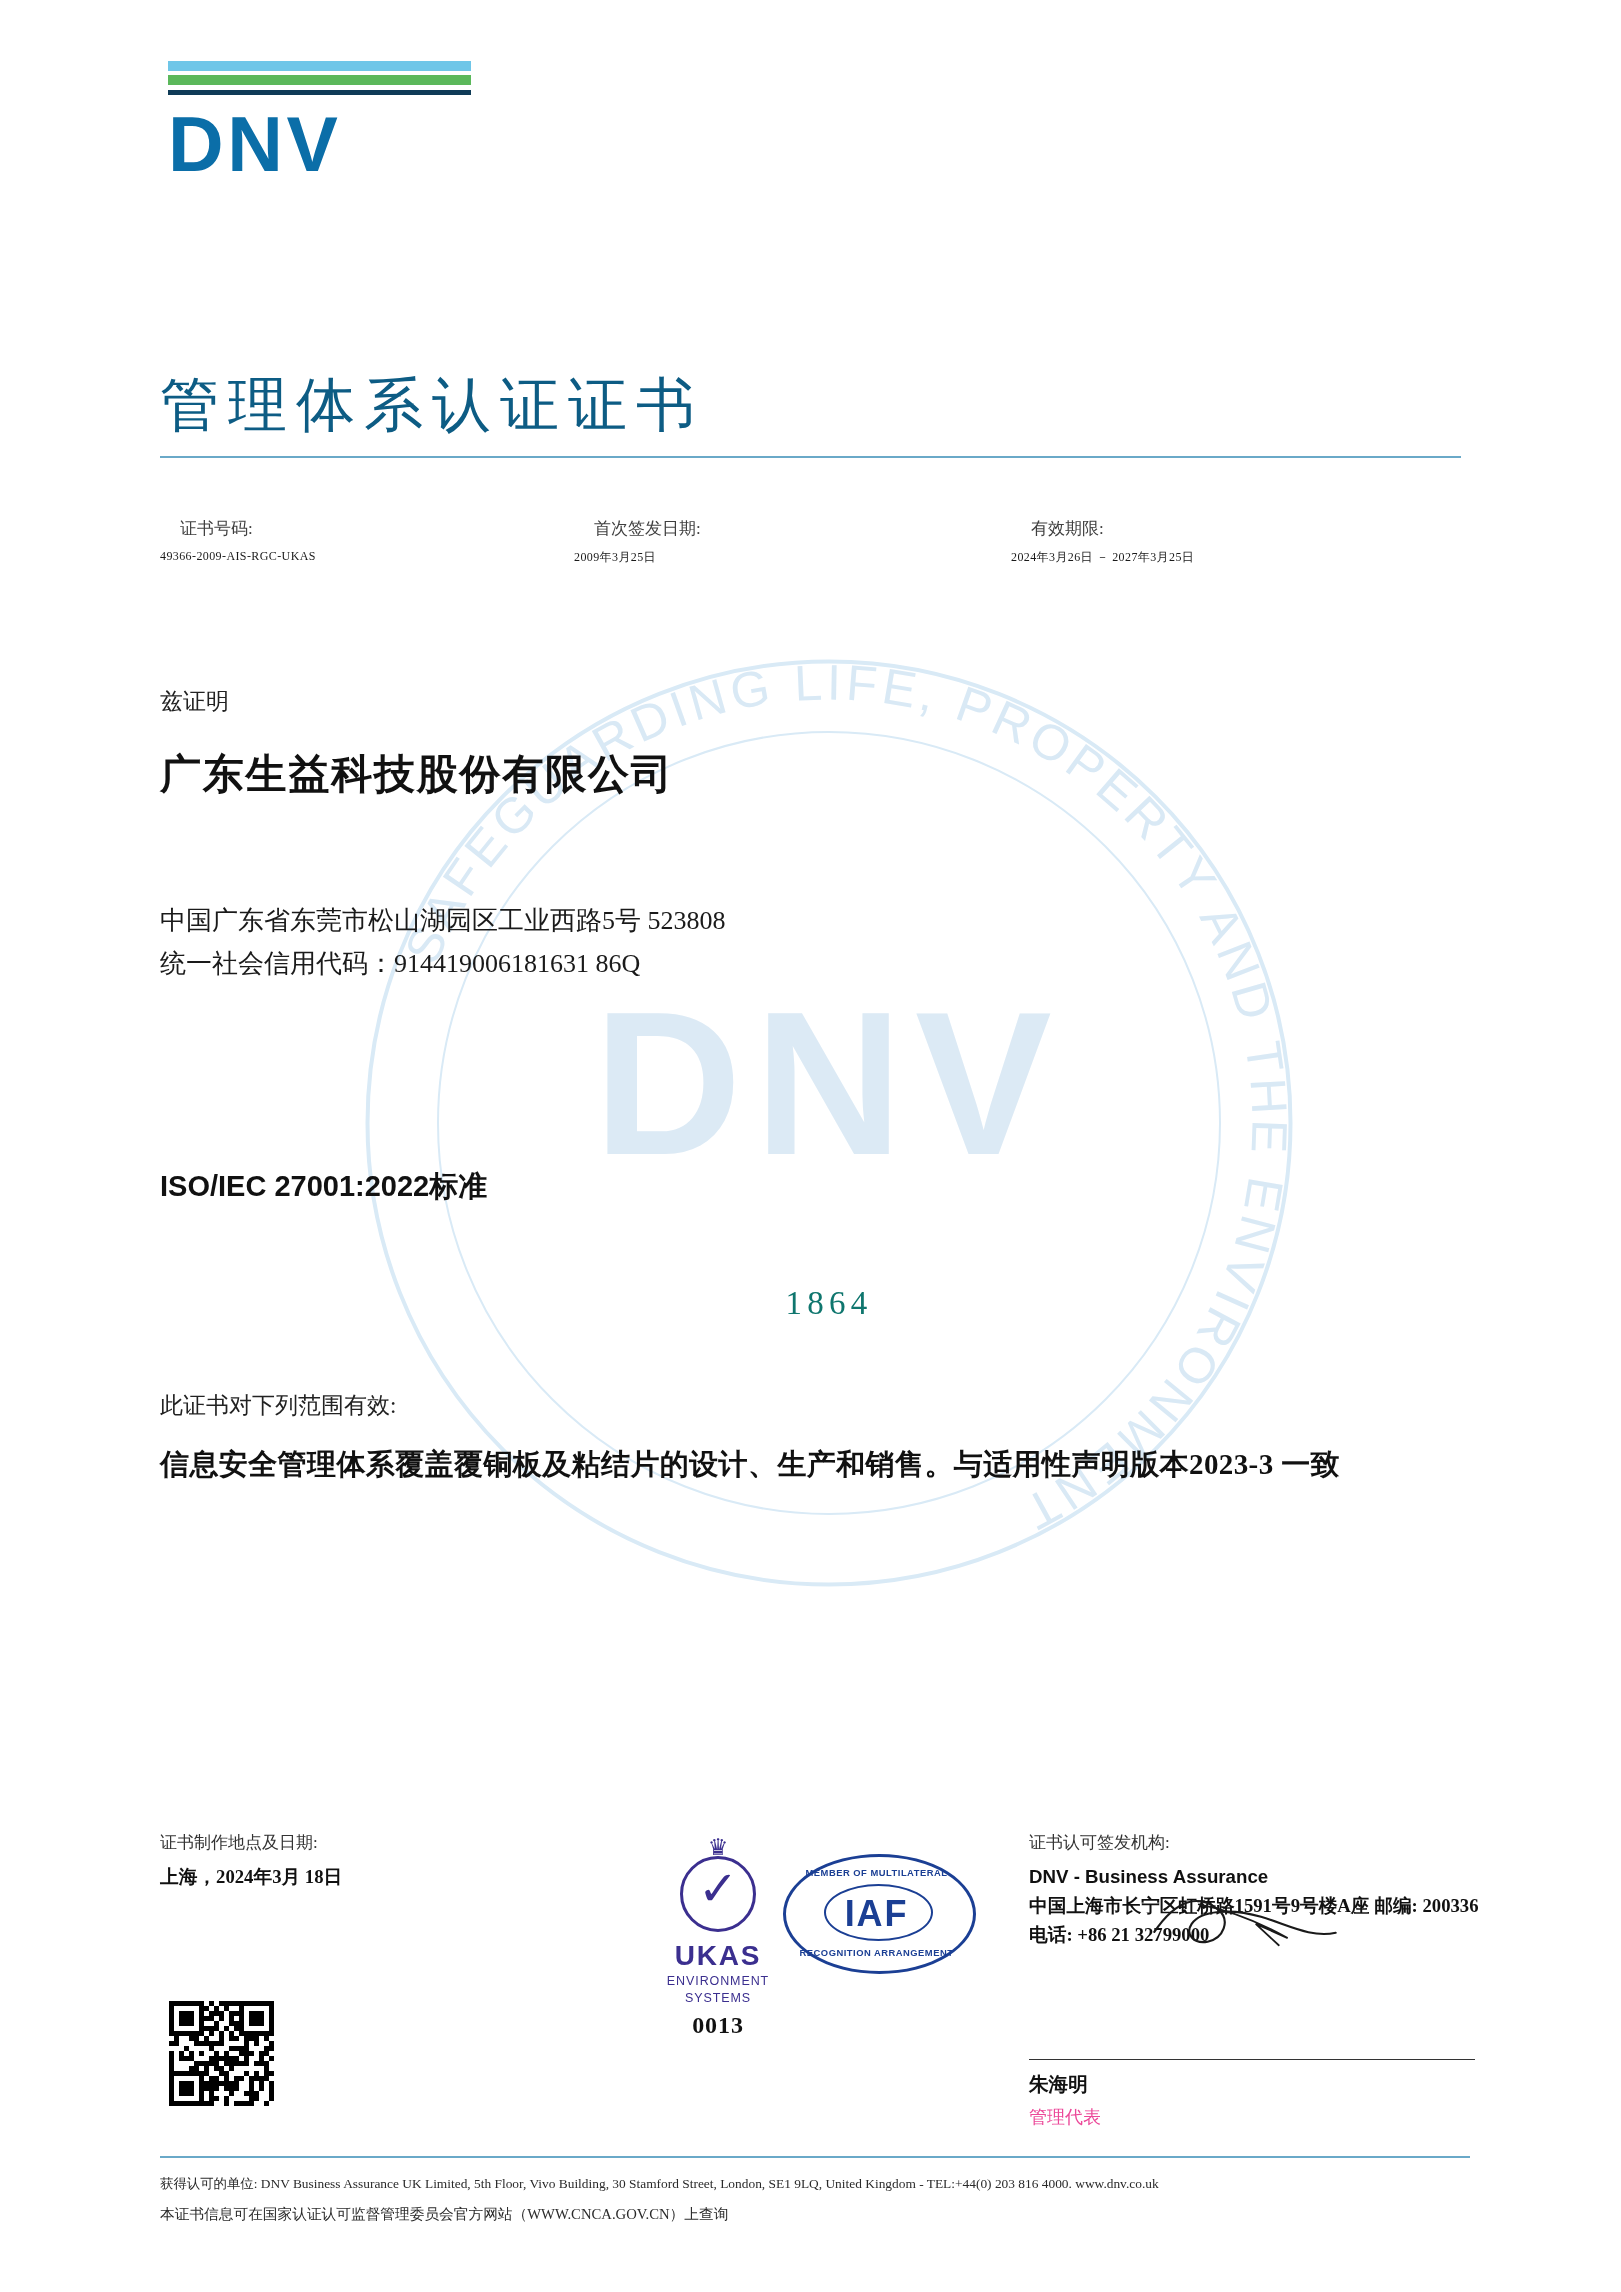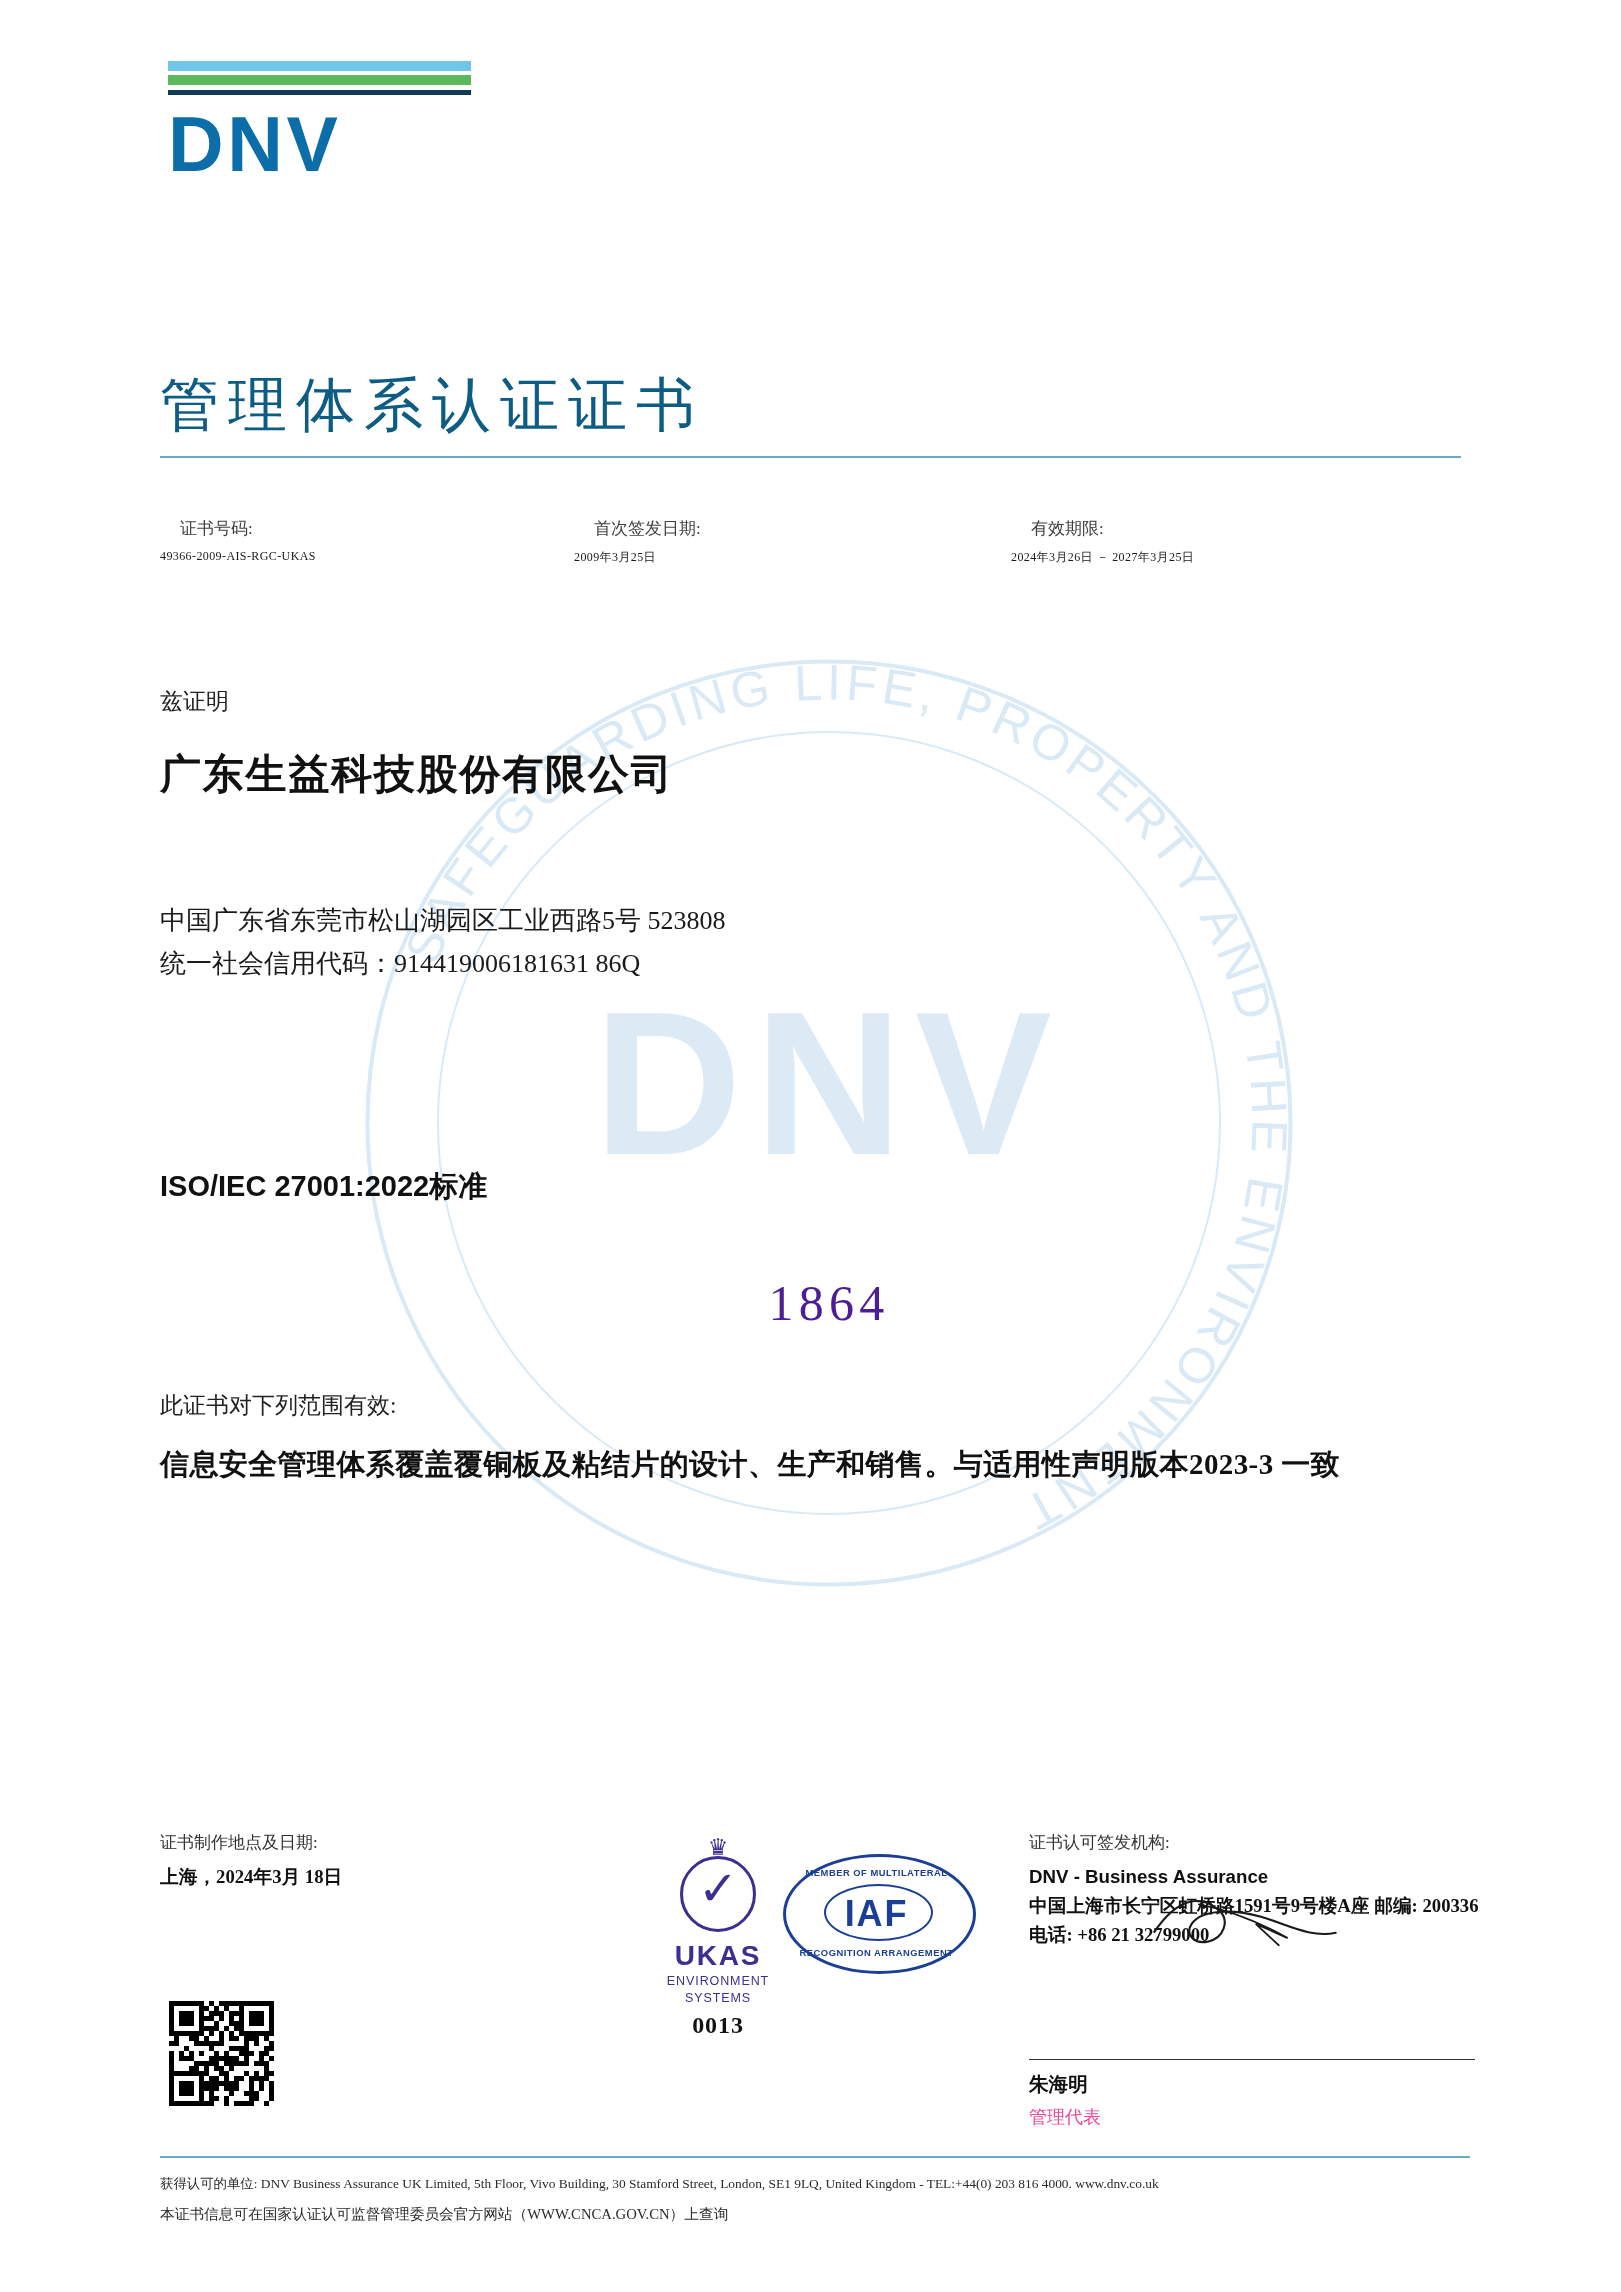--- a/index.html
+++ b/index.html
@@ -51,23 +51,23 @@
     letter-spacing: 12.5px;
     color: #dceaf5;
     white-space: nowrap;
   }
   .wm-year {
     position: absolute;
     left: 50%;
     top: 68%;
     transform: translate(-50%, -50%);
     font-family: "Liberation Serif", serif;
-    font-size: 50px;
+    font-size: 33px;
     letter-spacing: 5.3px;
-    color: #4c1d95;
+    color: #0f766e;
     white-space: nowrap;
   }
   .wm-circle-text {
     position: absolute;
     left: 0; top: 0;
     width: 998px; height: 998px;
   }
   .wm-circle-text text {
     font-family: "Liberation Sans", sans-serif;
     font-size: 56px;

